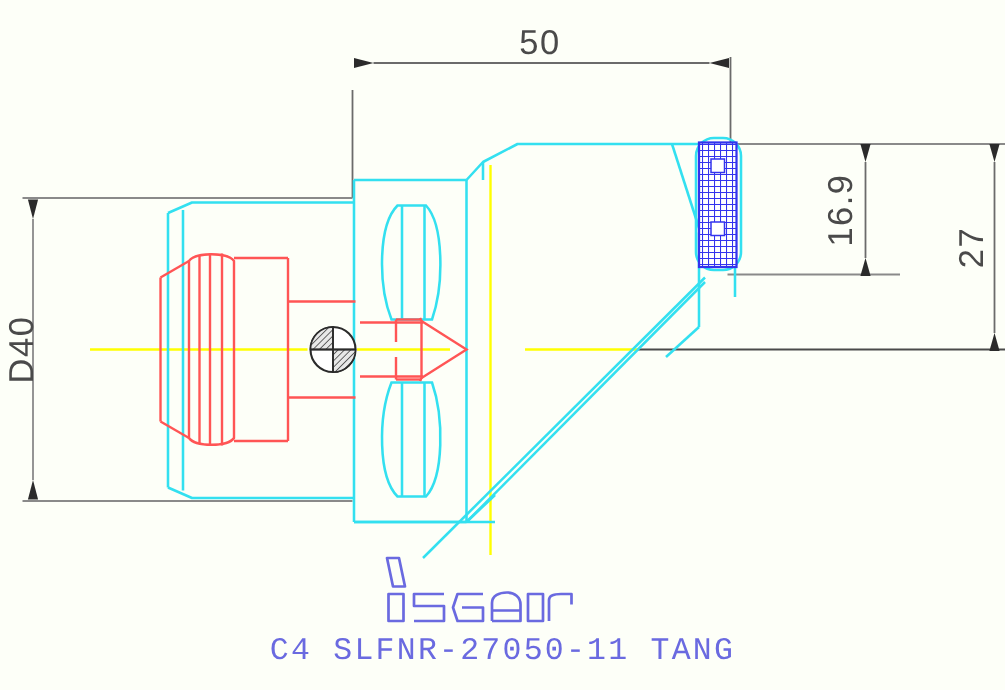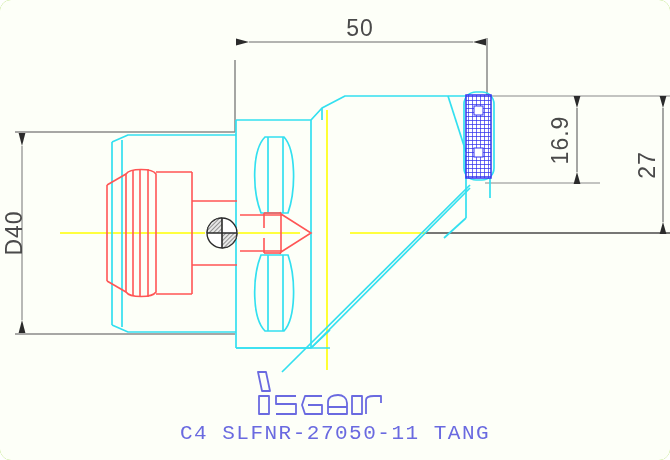--- a/index.html
+++ b/index.html
@@ -9,21 +9,20 @@
   }
   body {
     font-family: "Liberation Sans", sans-serif;
   }
   #drawing-root {
     position: relative;
     width: 670px;
     height: 460px;
     background: #84cc16;
     overflow: hidden;
-    border-radius: 11px;
   }
   svg.cad {
     display: block;
     width: 670px;
     height: 460px;
   }
   .dim-text {
     font-family: "Liberation Sans", sans-serif;
     font-size: 23px;
     fill: #4a4a4a;

